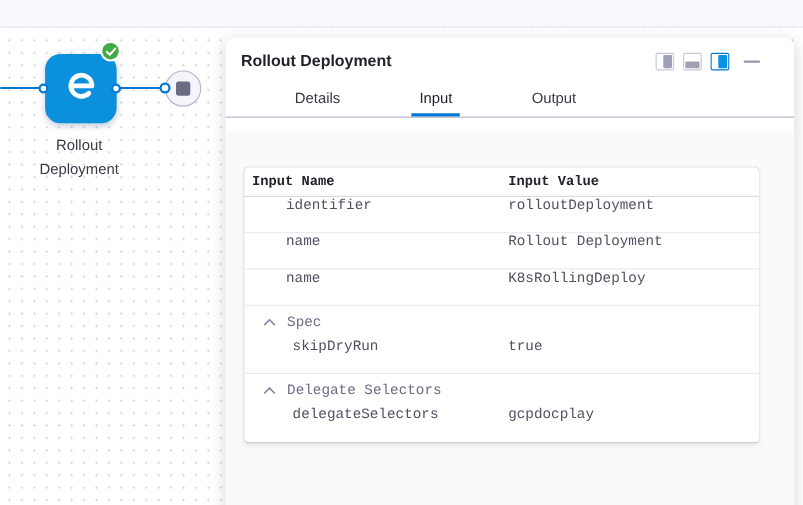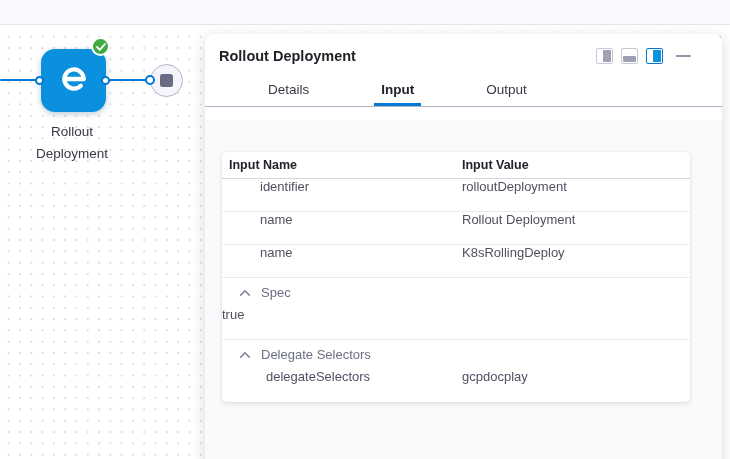--- a/index.html
+++ b/index.html
@@ -57,28 +57,28 @@
   .ic-active { border-color:#0278D5; }
   .ic-active .fill { background:#0992E4; }
   .min-btn { width:16px; height:16px; margin-left:5px; display:flex; align-items:center;
     cursor:pointer; }
   .min-btn .dash { width:15px; height:2.5px; background:#9596AC; border-radius:2px; }
 
   
   .tabs { display:flex; gap:10px; padding-left:8px; margin-top:11px;
     border-bottom:1px solid #B0B1C3; }
   .tab { padding:7px 7px 9px; font-size:13.5px; color:#383946; cursor:pointer;margin-left:48px; }
-  .tab.active { font-weight:700; color:#22222A; box-shadow:inset 0 -3px 0 #0278D5; }
+  .tab.active { font-weight:400; color:#22222A; box-shadow:inset 0 -3px 0 #0278D5; }
 
   
   .panel-body { position:absolute; left:0; right:0; top:86px; bottom:0;
     background:#FAFAFC; border-radius:0 0 9px 9px; }
   .card { position:absolute; left:17px; top:32px; width:468px; background:#fff;
     border-radius:4px;
-    box-shadow:0 0 1px rgba(40,41,61,0.25), 0 2px 5px rgba(96,97,112,0.14); }
+    box-shadow:0 0 1px rgba(40,41,61,0.25), 0 2px 5px rgba(96,97,112,0.14);font-family:Liberation Mono, monospace; }
   .thead { display:flex; align-items:center; height:27px; padding-left:7px;
     border-bottom:1px solid #D5D6E0; }
   .th { font-size:12.5px; font-weight:700; color:#22222A; }
   .th-name { width:233px; }
   .trow { position:relative; display:flex; align-items:flex-start; height:33px; }
   .trow.bordered { border-bottom:1px solid #E9EAF1; }
   .t-name { padding-left:38px; width:240px; font-size:13px; color:#4F5162; }
   .trow.indent .t-name { padding-left:44px; }
   .t-value { font-size:13px; color:#4F5162; }
   .tgroup { display:flex; align-items:center; height:29px; padding-left:19px;
@@ -163,20 +163,21 @@
         <div class="trow bordered">
           <span class="t-name">name</span>
           <span class="t-value">K8sRollingDeploy</span>
         </div>
 
         <div class="tgroup">
           <span class="chev"></span>
           <span class="g-label">Spec</span>
         </div>
         <div class="trow bordered indent">
+          <span class="t-name">skipDryRun</span>
           <span class="t-value">true</span>
         </div>
 
         <div class="tgroup">
           <span class="chev"></span>
           <span class="g-label">Delegate Selectors</span>
         </div>
         <div class="trow indent">
           <span class="t-name">delegateSelectors</span>
           <span class="t-value">gcpdocplay</span>

